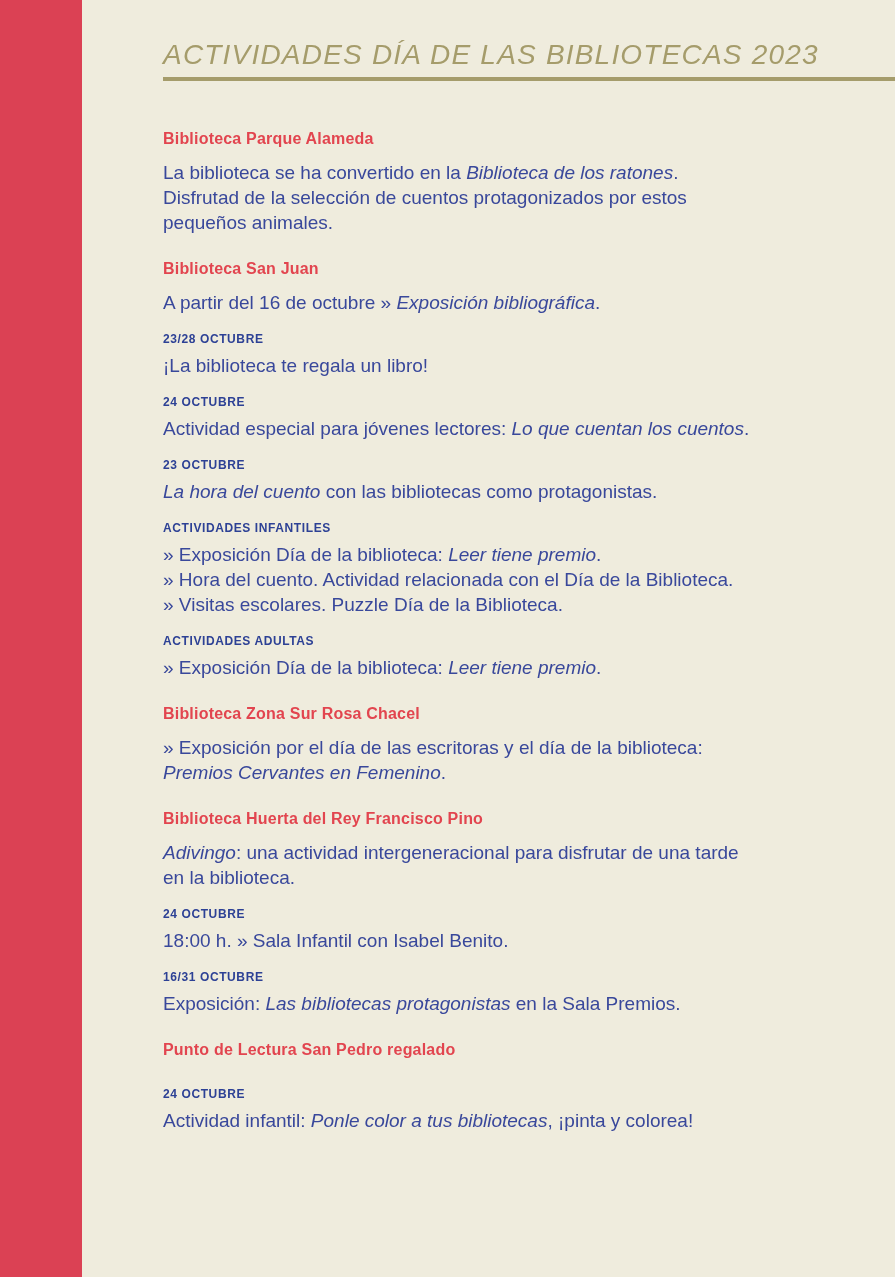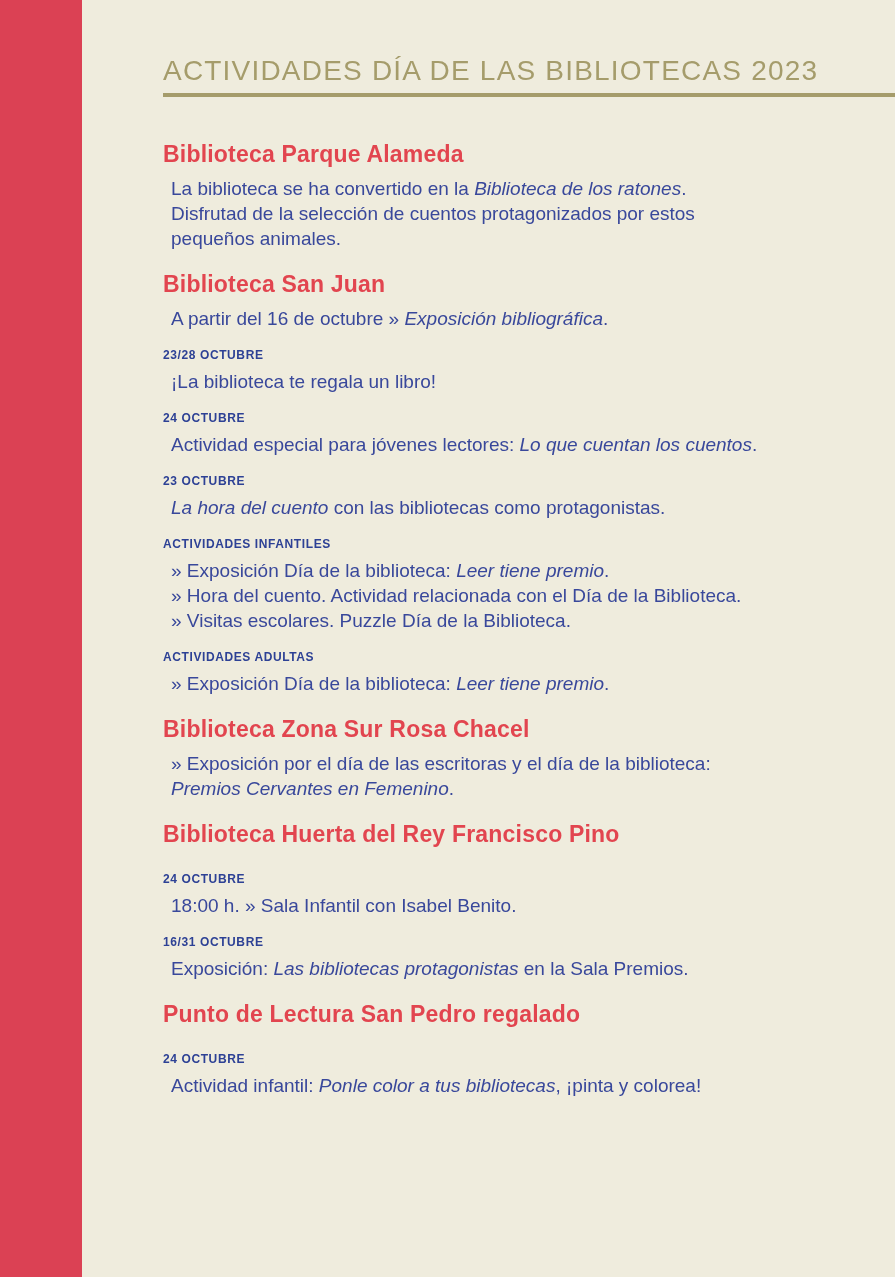--- a/index.html
+++ b/index.html
@@ -21,52 +21,52 @@
     height: 100%;
     background: var(--stripe, #db4154);
   }
   .content {
     position: absolute;
     left: 163px;
     top: 0;
     width: 732px;
     height: 100%;
   }
-  .masthead { padding-top: 56px; }
+  .masthead { padding-top: 40px; font-style: italic; }
   .page-title {
     color: var(--gold, #a59c6b);
     font-size: 28px;
     font-weight: 400;
     letter-spacing: 1.2px;
     line-height: 30px;
     margin: 0;
     white-space: nowrap;
   }
   .title-rule {
     margin-top: 7px;
     height: 4px;
     background: var(--gold, #a59c6b);
     
     width: 732px;
   }
   .sections { padding-top: 24px; }
   section.sec { margin: 0; }
   h2.lib {
     color: var(--red, #e2454f);
-    font-size: 23px;
+    font-size: 16px;
     line-height: 27px;
     font-weight: 700;
     margin: 20px 0 8px 0;
     letter-spacing: 0.2px;
   }
   p.body {
     color: var(--blue, #39489b);
     font-size: 19px;
     line-height: 25px;
-    margin: 0 0 10px 8px;
+    margin: 0 0 10px 0;
     white-space: pre-line;
   }
   .it { font-style: italic; }
   div.label {
     color: var(--labelblue, #2d4195);
     font-size: 12px;
     line-height: 21px;
     font-weight: 700;
     letter-spacing: 0.6px;
     margin: 14px 0 3px 0;
@@ -108,20 +108,22 @@
           <div class="label">ACTIVIDADES ADULTAS</div>
           <p class="body"><span>» Exposición Día de la biblioteca: </span><span class="it">Leer tiene premio</span><span>.</span></p>
         </section>
         <section class="sec">
           <h2 class="lib">Biblioteca Zona Sur Rosa Chacel</h2>
           <p class="body"><span>» Exposición por el día de las escritoras y el día de la biblioteca:
 </span><span class="it">Premios Cervantes en Femenino</span><span>.</span></p>
         </section>
         <section class="sec">
           <h2 class="lib">Biblioteca Huerta del Rey Francisco Pino</h2>
+          <p class="body"><span class="it">Adivingo</span><span>: una actividad intergeneracional para disfrutar de una tarde
+en la biblioteca.</span></p>
           <div class="label">24 OCTUBRE</div>
           <p class="body"><span>18:00 h. » Sala Infantil con Isabel Benito.</span></p>
           <div class="label">16/31 OCTUBRE</div>
           <p class="body"><span>Exposición: </span><span class="it">Las bibliotecas protagonistas</span><span> en la Sala Premios.</span></p>
         </section>
         <section class="sec">
           <h2 class="lib">Punto de Lectura San Pedro regalado</h2>
           <div class="label">24 OCTUBRE</div>
           <p class="body"><span>Actividad infantil: </span><span class="it">Ponle color a tus bibliotecas</span><span>, ¡pinta y colorea!</span></p>
         </section>

